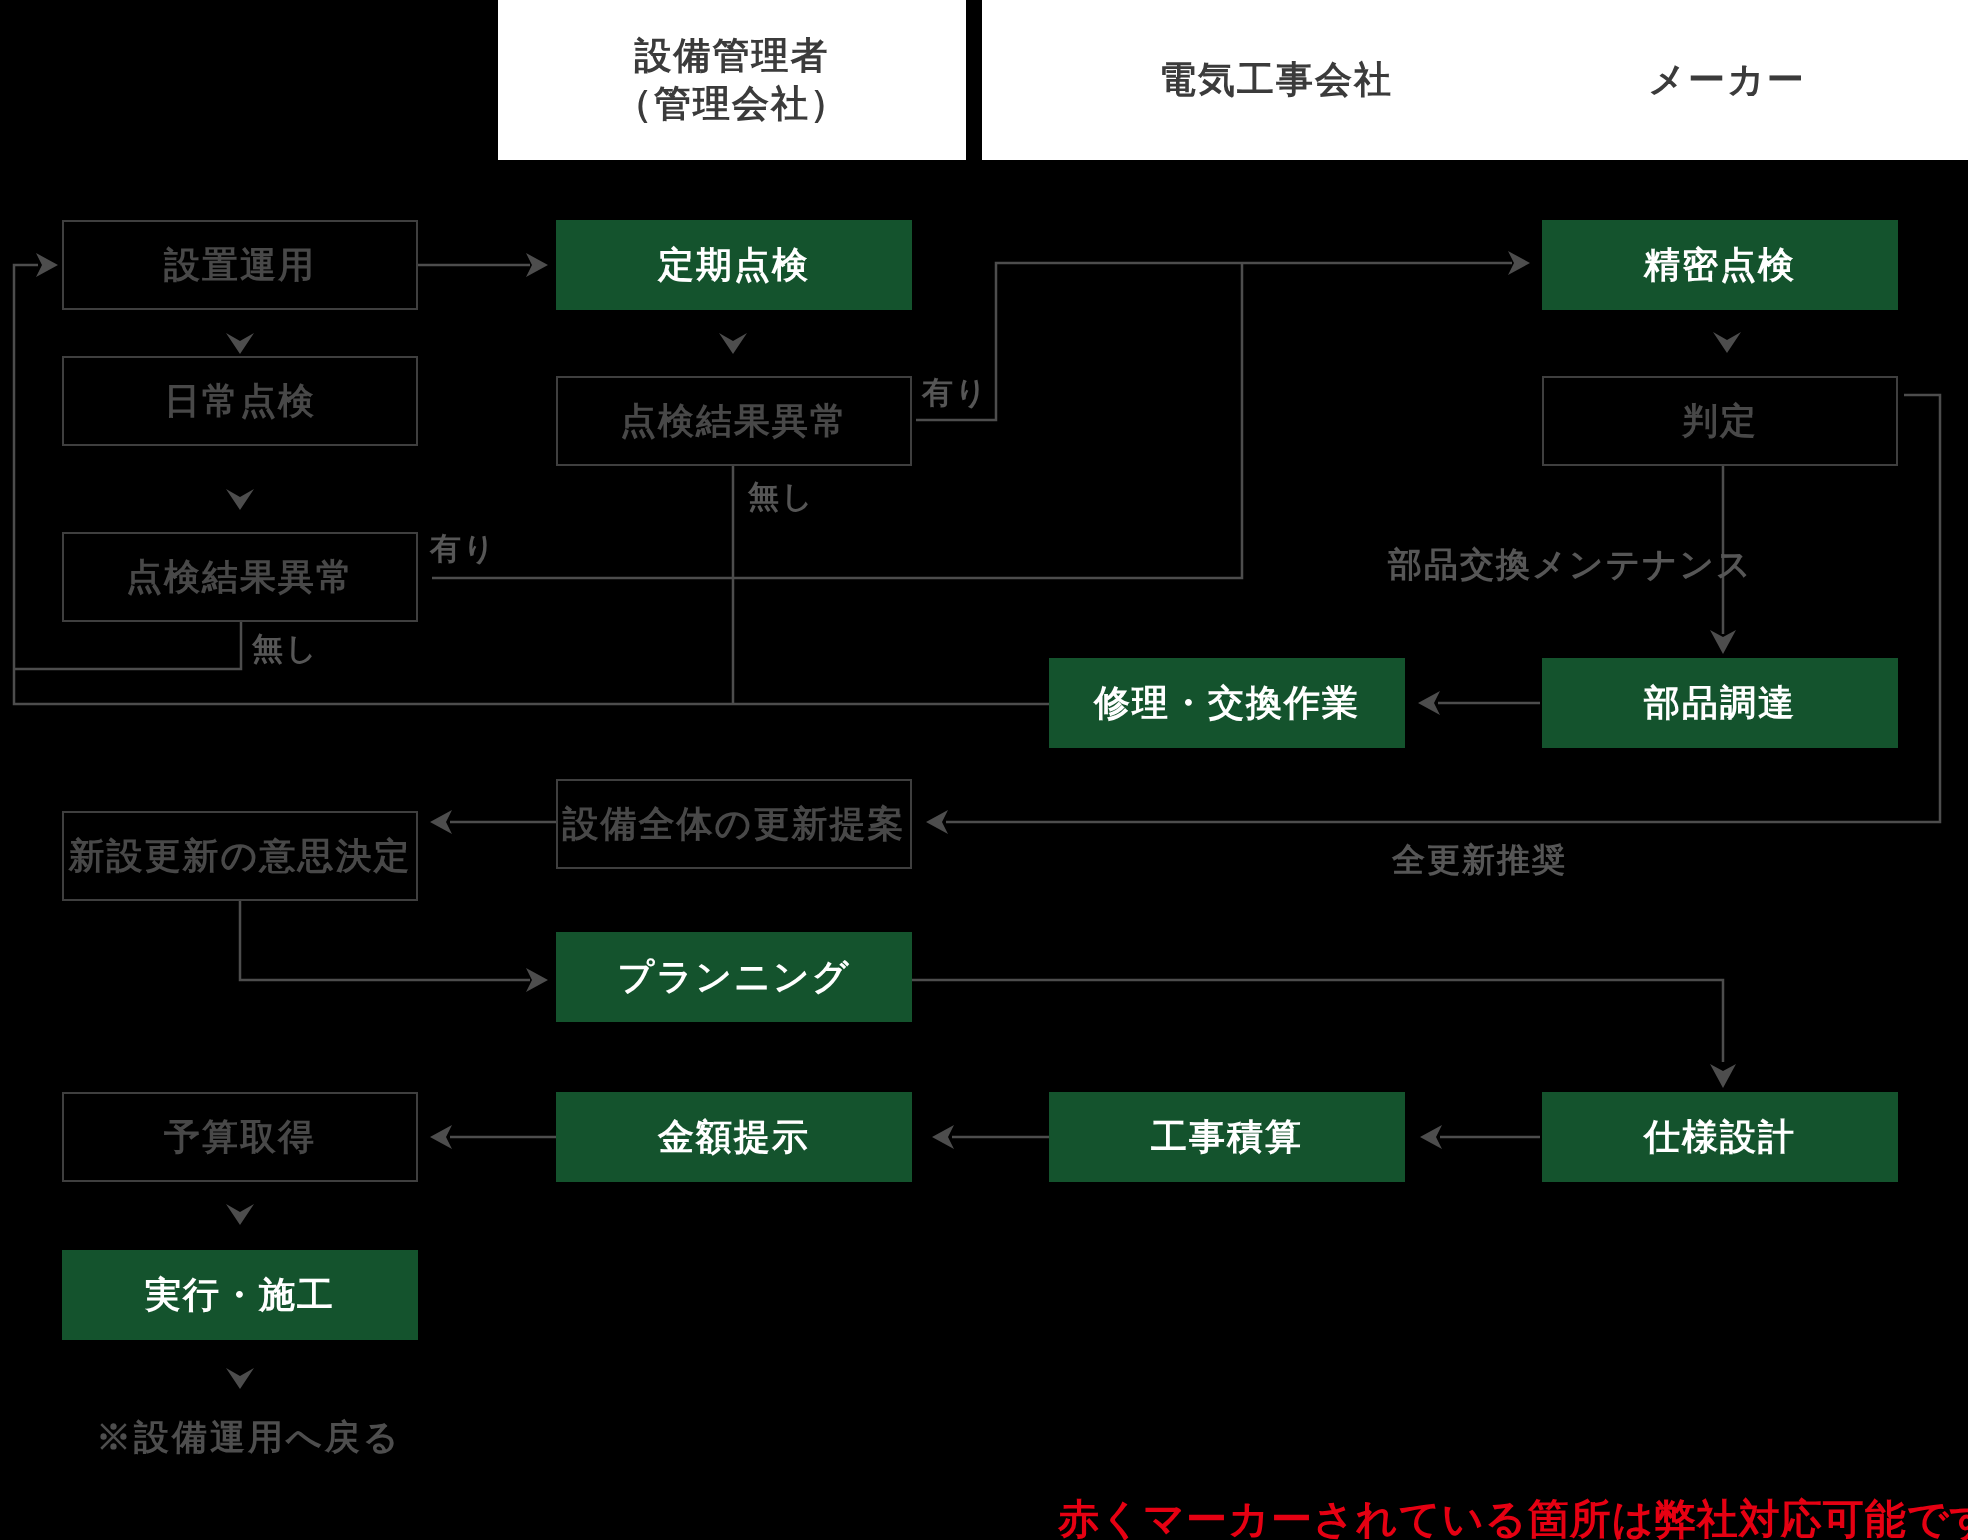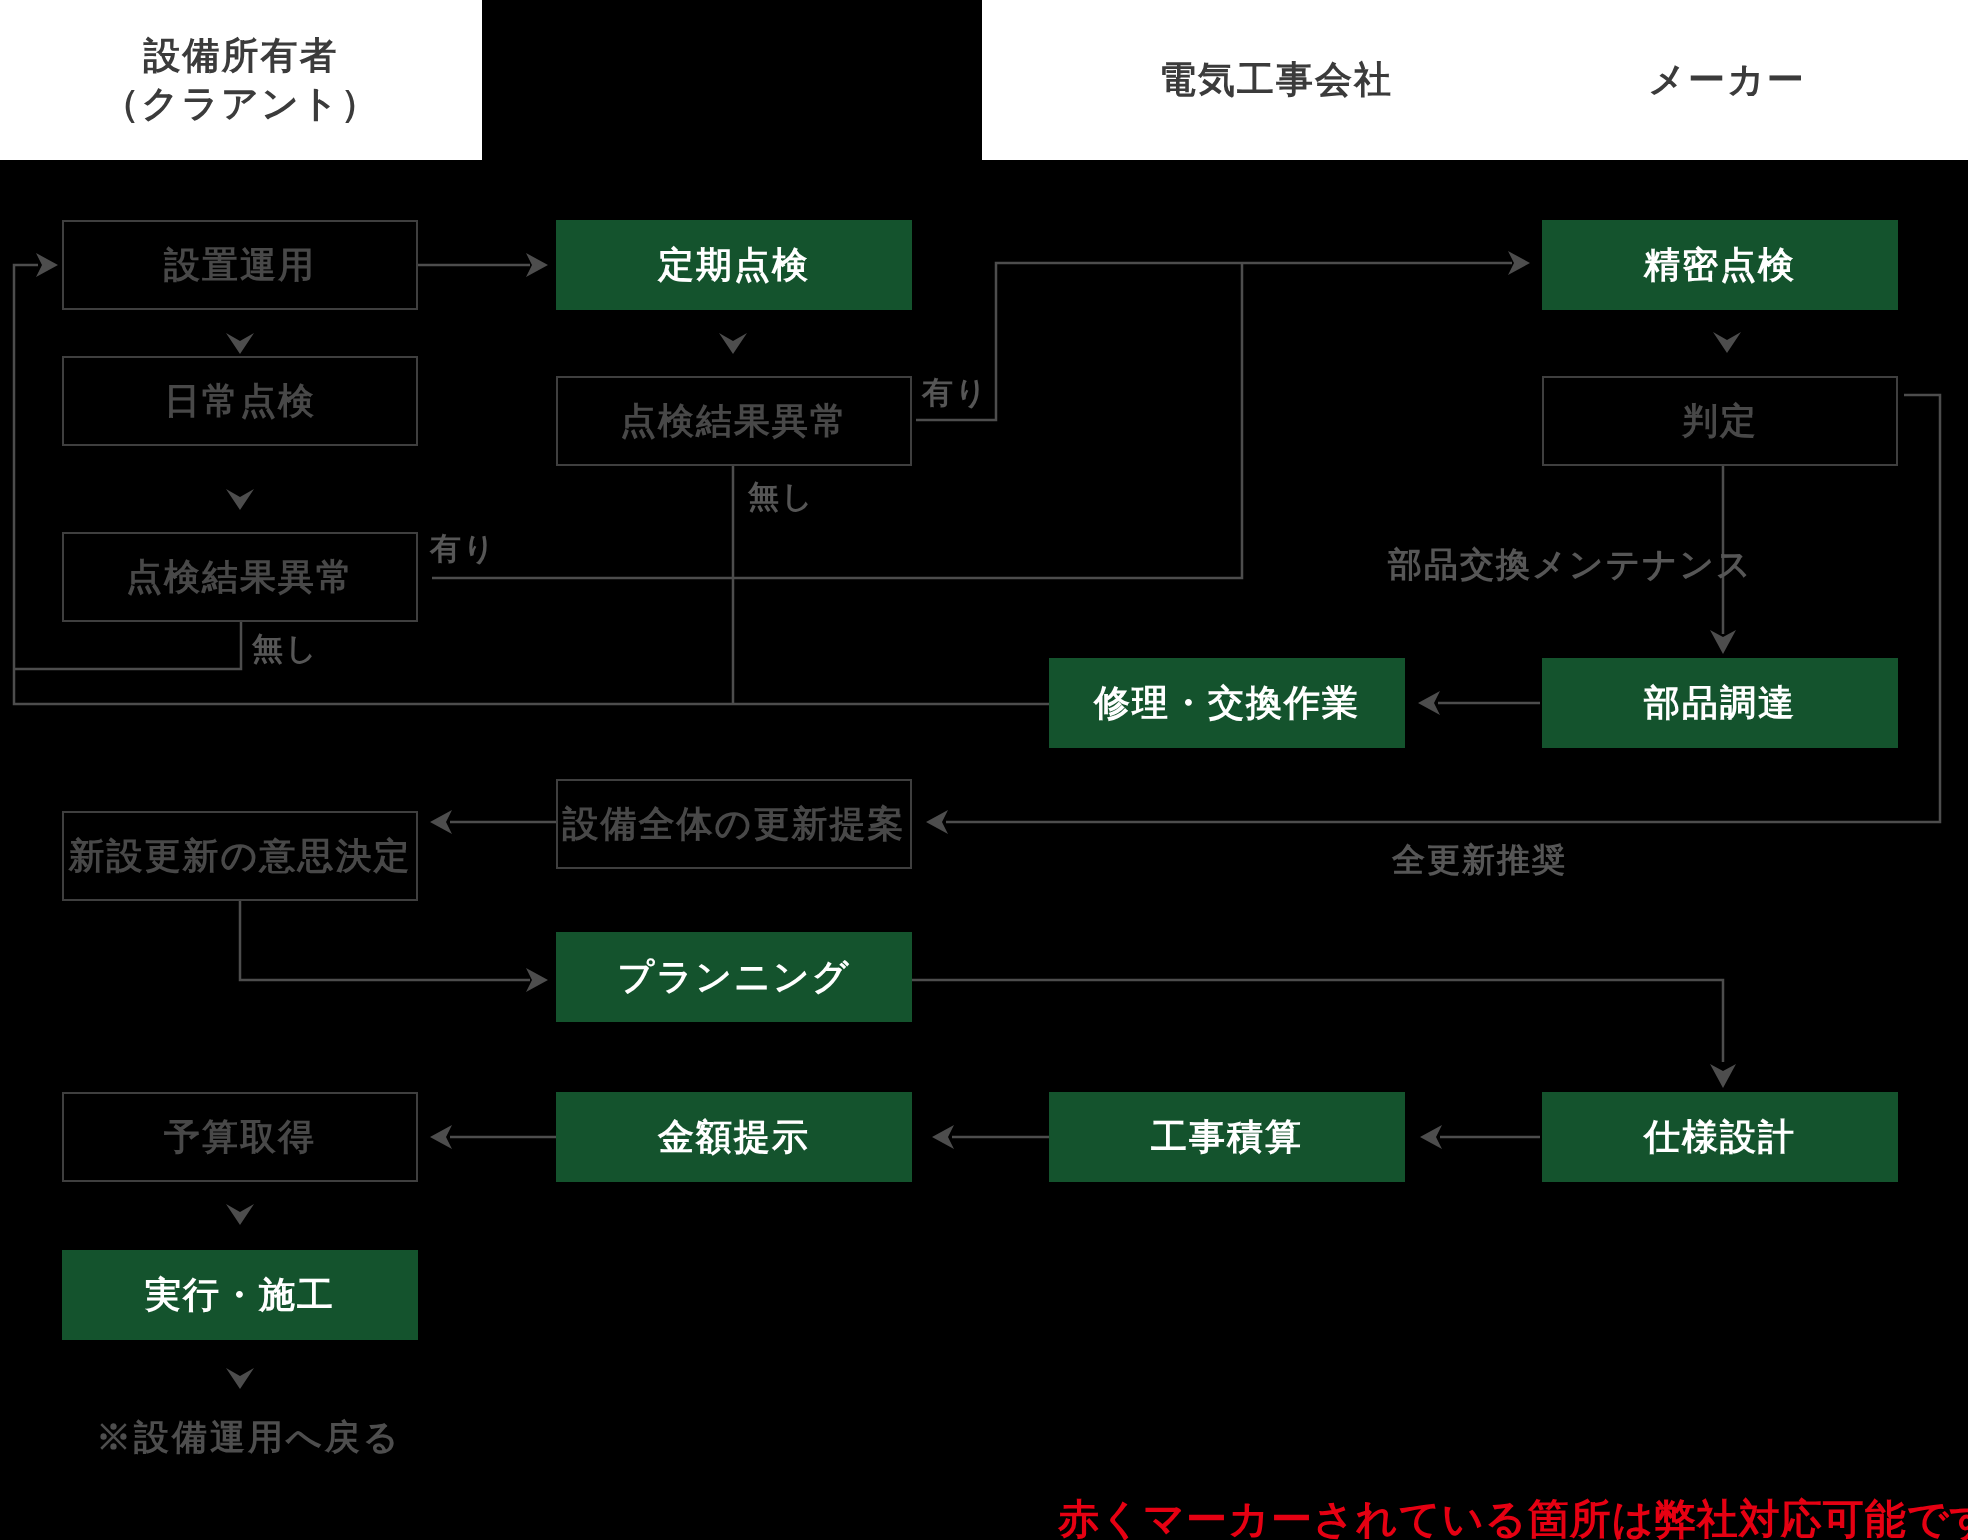--- a/index.html
+++ b/index.html
@@ -30,23 +30,23 @@
   svg#wires{position:absolute;left:0;top:0;z-index:1;}
   .node,.edge-label,.note-gray,.note-red{z-index:2;}
   svg#wires path, svg#wires line{stroke:#4d4d4d;stroke-width:2.5;fill:none;}
   svg#wires polygon{fill:#4d4d4d;stroke:none;}
 </style>
 </head>
 <body>
 
 <div id="stage">
 
-  <div class="col-header" style="left:0;width:482px;">
-    <span>設備所有者</span>
-    <span>（クラアント）</span>
+  <div class="col-header" style="left:498px;width:468px;">
+    <span>設備管理者</span>
+    <span>（管理会社）</span>
   </div>
   <div class="col-header" style="left:982px;width:588px;">
     <span>電気工事会社</span>
   </div>
   <div class="col-header" style="left:1486px;width:482px;">
     <span>メーカー</span>
   </div>
 
   <svg id="wires" width="1968" height="1540" viewBox="0 0 1968 1540">
 

